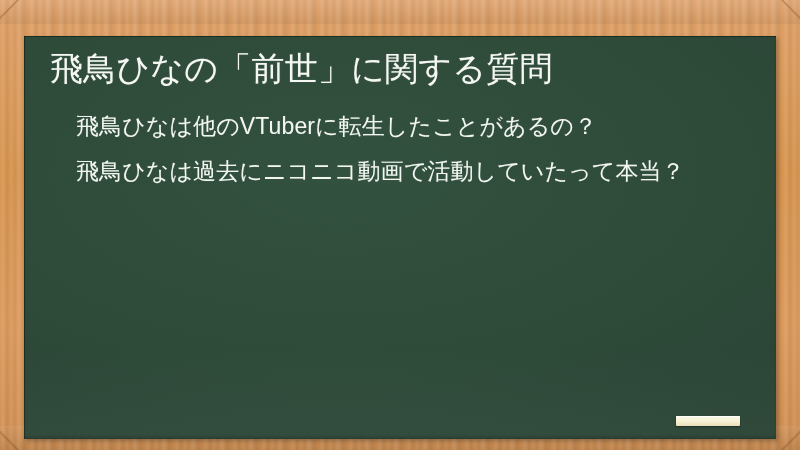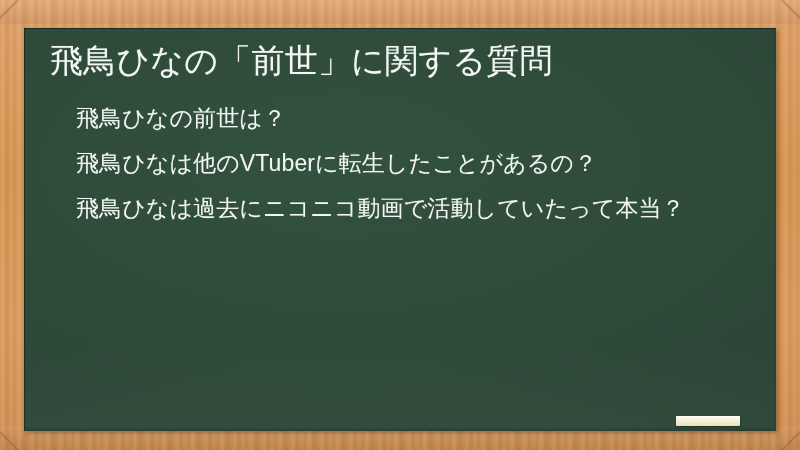--- a/index.html
+++ b/index.html
@@ -56,21 +56,21 @@
     background: linear-gradient(180deg, rgba(255,255,255,0.10), rgba(0,0,0,0.05));
     pointer-events: none;
   }
   .frame-rail-shade.top { top: 0; }
   .frame-rail-shade.bottom { bottom: 0; background: linear-gradient(0deg, rgba(0,0,0,0.08), rgba(255,255,255,0.06)); }
 
   
   #board-surface {
     position: absolute;
     left: 24px;
-    top: 28px;
+    top: 36px;
     width: 752px;
     height: 403px;
     box-sizing: border-box;
     background:
       radial-gradient(ellipse 120% 110% at 42% 34%,
         #33513f 0%,
         #2e4a39 45%,
         #294334 75%,
         #253d2f 100%);
     box-shadow:
@@ -145,21 +145,20 @@
   <div class="frame-miter tl"></div>
   <div class="frame-miter tr"></div>
   <div class="frame-miter bl"></div>
   <div class="frame-miter br"></div>
 
   <div id="board-surface">
 
     <h1 id="board-title">飛鳥ひなの「前世」に関する質問</h1>
 
     <ul id="question-list">
-      <li>飛鳥ひなの前世は？</li>
       <li>飛鳥ひなは他のVTuberに転生したことがあるの？</li>
       <li>飛鳥ひなは過去にニコニコ動画で活動していたって本当？</li>
     </ul>
 
   </div>
 
   <div id="chalk-stick"></div>
 
 </div>
 

